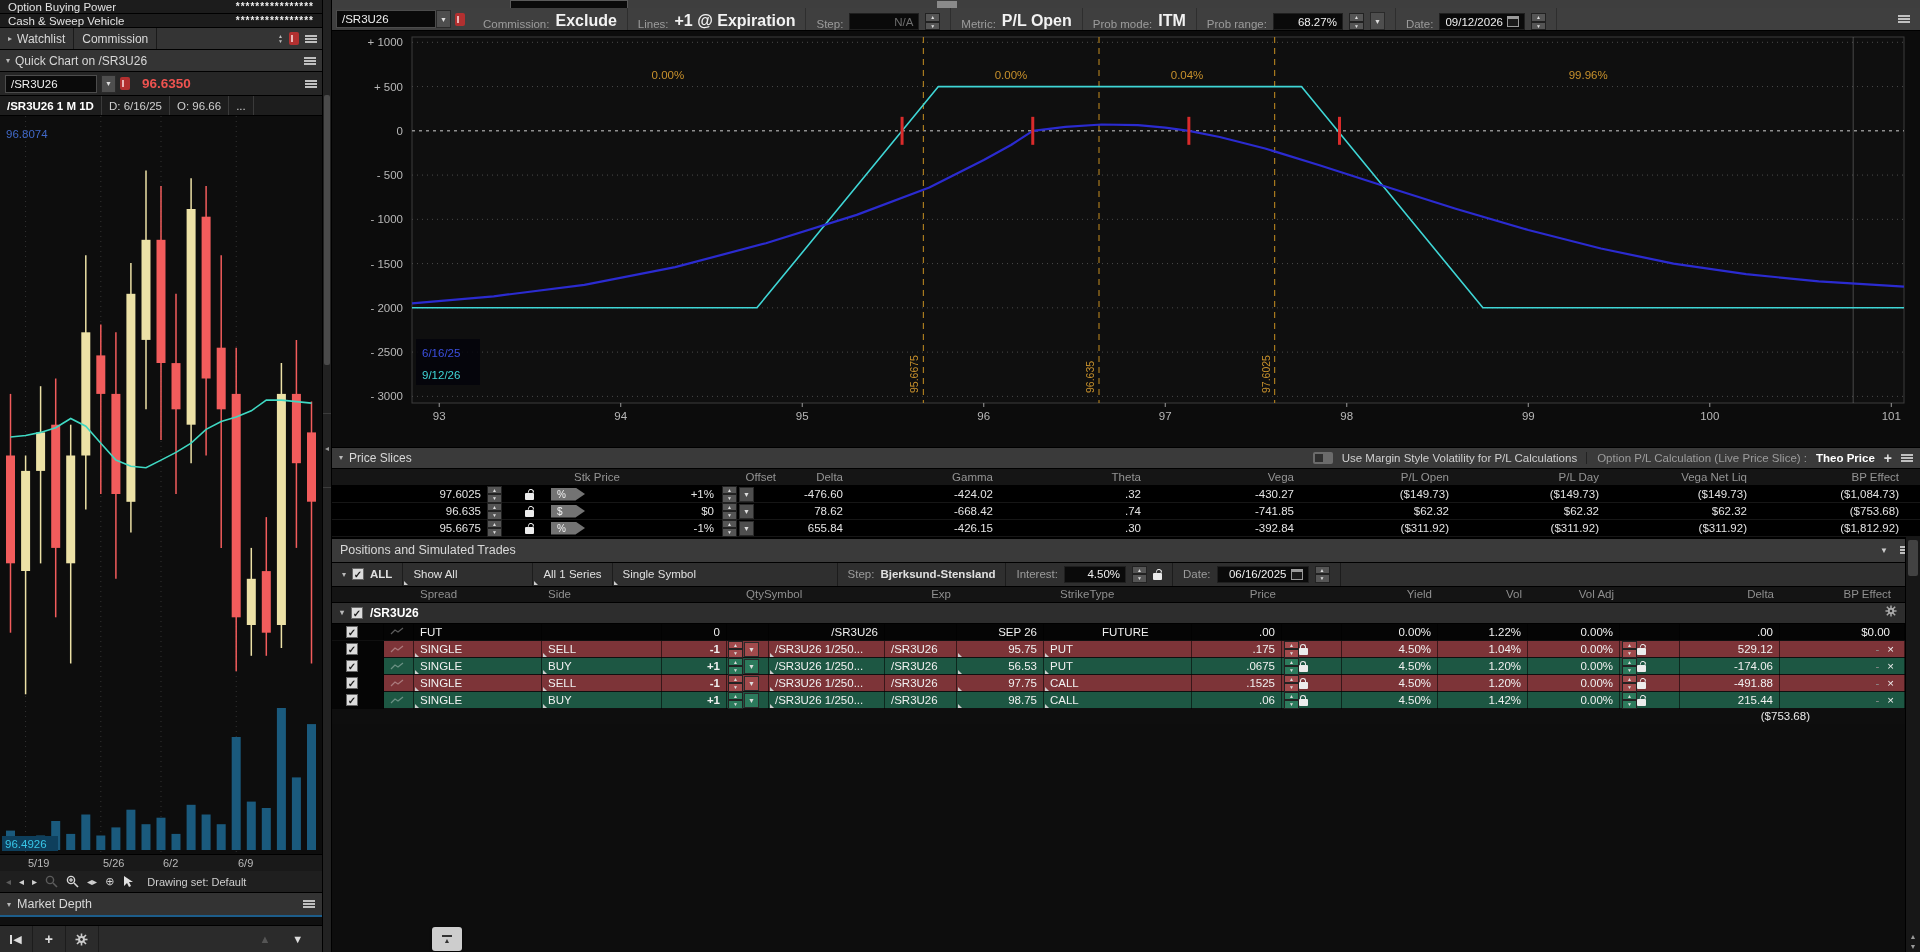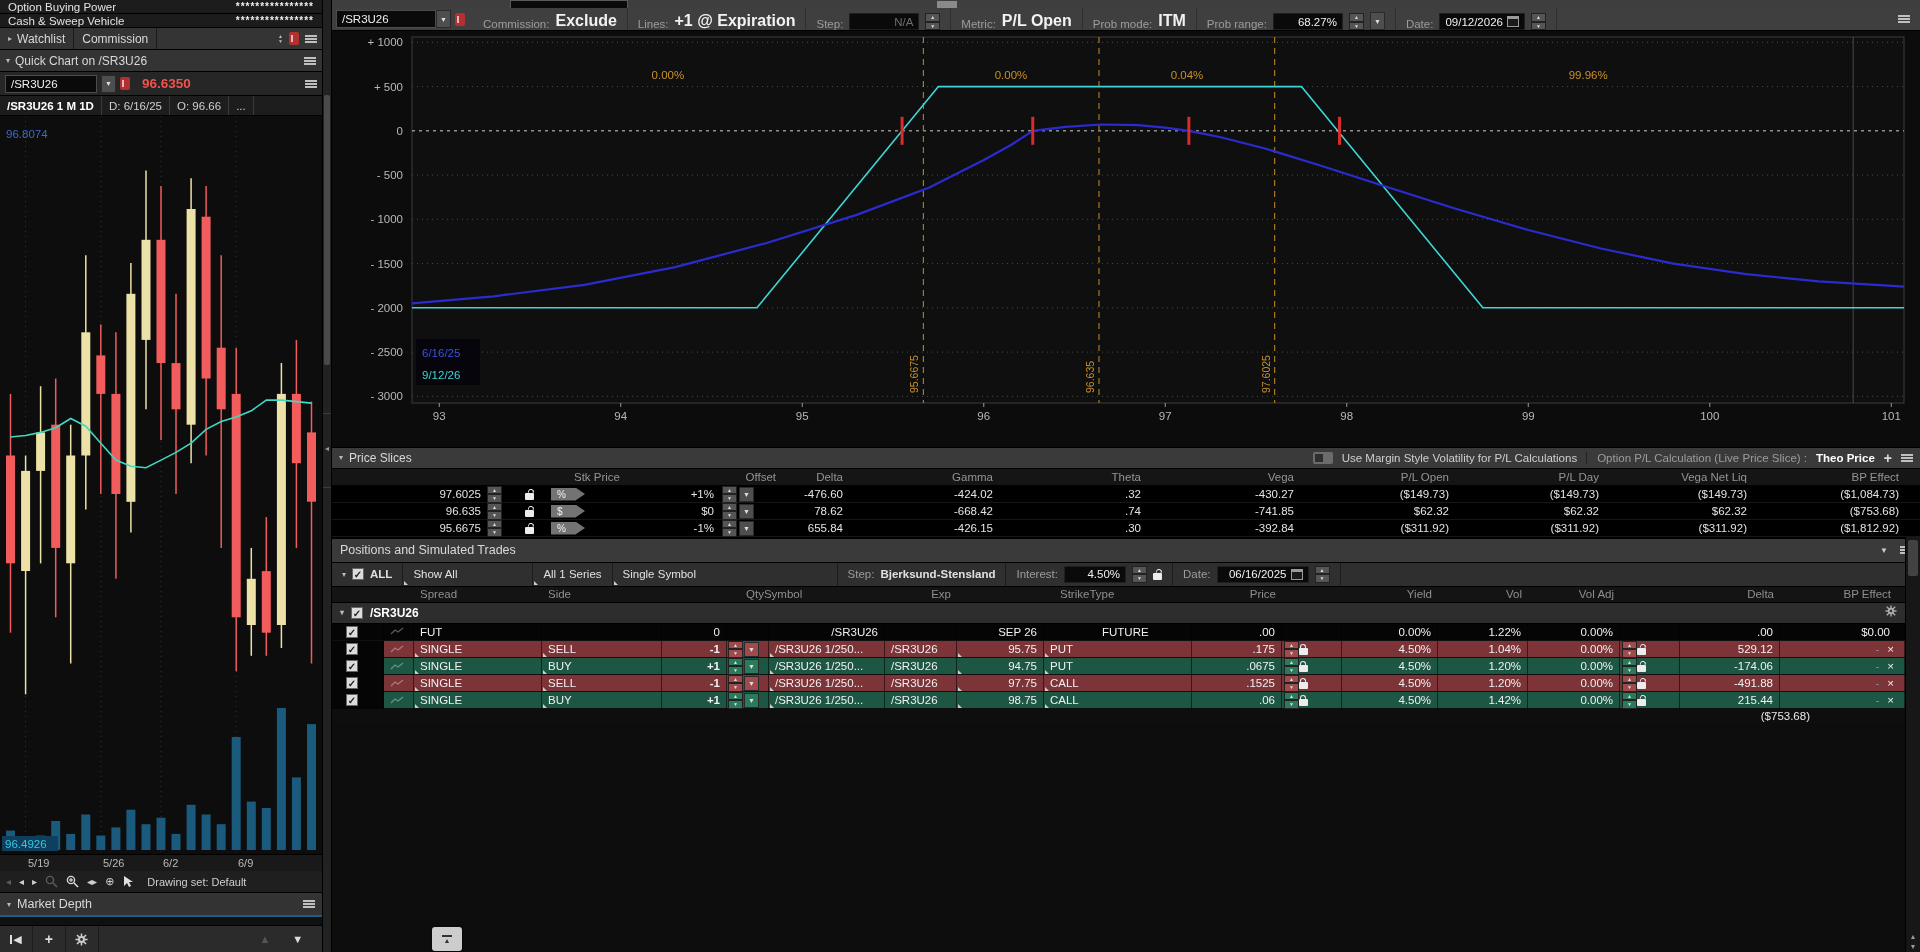--- a/index.html
+++ b/index.html
@@ -723,21 +723,21 @@
     <span class="r" style="font-weight:bold">+1</span>
     <span style="padding:0 1px">
               <span class="stp buy">
                 <b>▲</b>
                 <b>▼</b>
               </span>
               <span class="ddb" style="height:15px;margin-left:1px;background:#2c7a5c">▼</span>
             </span>
     <span class="ddc">/SR3U26 1/250...</span>
     <span>/SR3U26</span>
-    <span class="r ddc">94.75</span>
+    <span class="r ddc">56.53</span>
     <span class="ddc">PUT</span>
     <span class="r">.0675</span>
     <span style="padding:0 2px">
               <span class="stp buy">
                 <b>▲</b>
                 <b>▼</b>
               </span>
               <span class="lock "></span>
             </span>
     <span class="r">4.50%</span>

